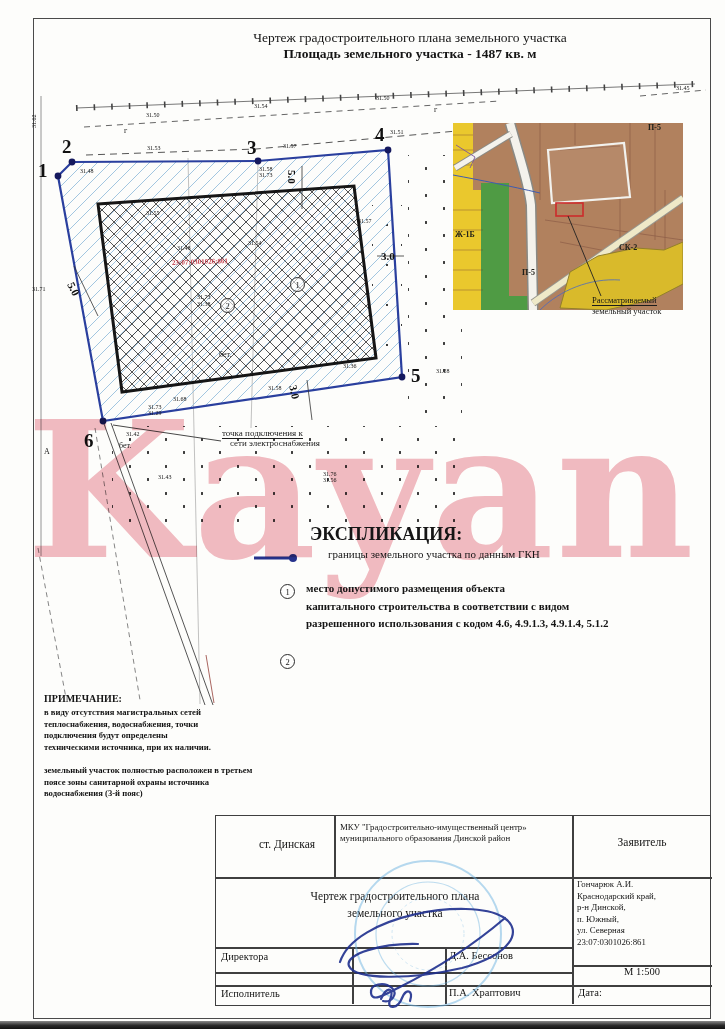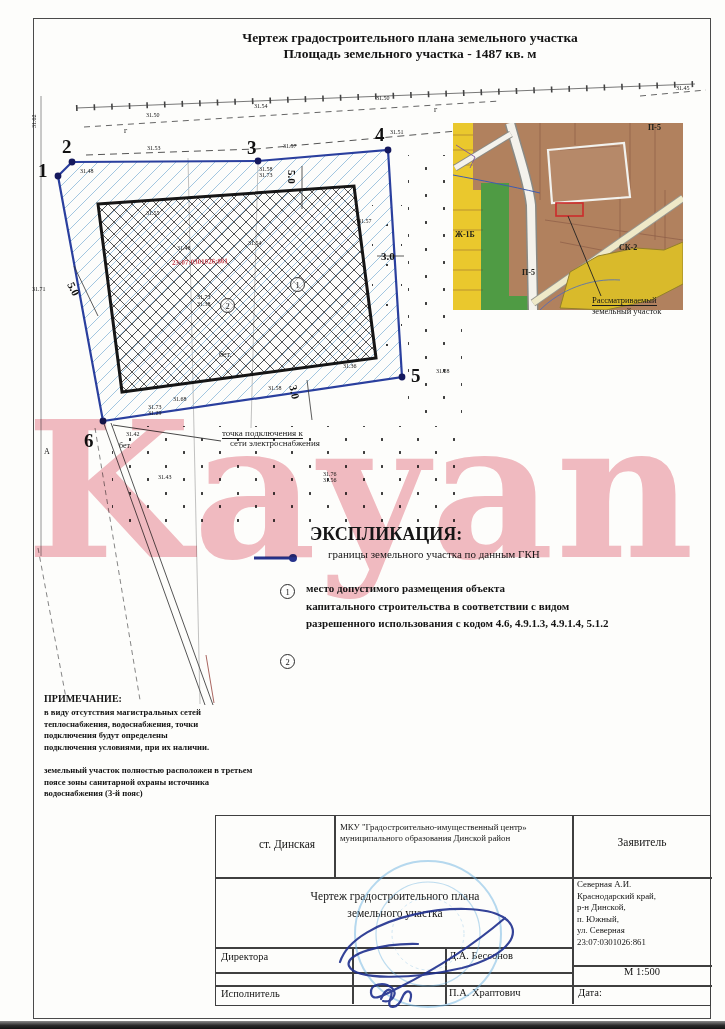--- a/index.html
+++ b/index.html
@@ -1,21 +1,21 @@
 <!DOCTYPE html>
 <html><head>
 <meta charset="utf-8">
 <style>
   html,body{margin:0;padding:0;background:#ffffff;}
   #page{position:relative;width:725px;height:1029px;background:#fdfdfb;overflow:hidden;
         font-family:"Liberation Serif",serif;color:#151515;}
   .frame{position:absolute;left:33px;top:18px;width:676px;height:999px;border:1.6px solid #4a4a4a;z-index:1;}
   
   .title1{position:absolute;left:110px;top:30px;width:600px;text-align:center;
-          font-size:13.5px;font-weight:700;z-index:3;}
+          font-size:13.5px;font-weight:400;z-index:3;}
   .title2{position:absolute;left:110px;top:46px;width:600px;text-align:center;
           font-size:13.5px;font-weight:700;z-index:3;}
   
   #plansvg{position:absolute;left:0;top:0;z-index:2;}
   
   .dots{position:absolute;z-index:1;
     background-image:radial-gradient(circle,#3c3c3c 1.1px,transparent 1.4px),
                      radial-gradient(circle,#3c3c3c 1.1px,transparent 1.4px);
     background-size:36px 27px;background-position:0 0,18px 13px;}
   .dots.sparse{background-size:30px 40px;background-position:0 0,15px 20px;}
@@ -279,21 +279,21 @@
       </div>
   </div>
   <span class="circlenum legcirc2">2</span>
 
   <div class="note note-title">ПРИМЕЧАНИЕ:</div>
   <div class="note note-p1">
     <div>
         <div class="note-line">в виду отсутствия магистральных сетей</div>
         <div class="note-line">теплоснабжения, водоснабжения, точки</div>
         <div class="note-line">подключения будут определены</div>
-        <div class="note-line">подключения условиями, при их наличии.</div>
+        <div class="note-line">техническими источника, при их наличии.</div>
       </div>
   </div>
   <div class="note note-p2">
     <div>
         <div class="note-line">земельный участок полностью расположен в третьем</div>
         <div class="note-line">поясе зоны санитарной охраны источника</div>
         <div class="note-line">водоснабжения (3-й пояс)</div>
       </div>
   </div>
 
@@ -310,21 +310,21 @@
 
   <div class="cell c-settle">ст. Динская</div>
   <div class="cell c-org">МКУ "Градостроительно-имущественный центр» муниципального образования Динской район</div>
   <div class="cell c-app">Заявитель</div>
   <div class="cell c-docname">
     <div>Чертеж градостроительного плана</div>
     <div>земельного участка</div>
   </div>
   <div class="cell c-applines">
     <div>
-        <div>Северная А.И.</div>
+        <div>Гончарюк А.И.</div>
         <div>Краснодарский край,</div>
         <div>р-н Динской,</div>
         <div>п. Южный,</div>
         <div>ул. Северная</div>
         <div>23:07:0301026:861</div>
       </div>
   </div>
   <div class="cell c-dir">Директора</div>
   <div class="cell c-dirname">Д.А. Бессонов</div>
   <div class="cell c-scale">М 1:500</div>

